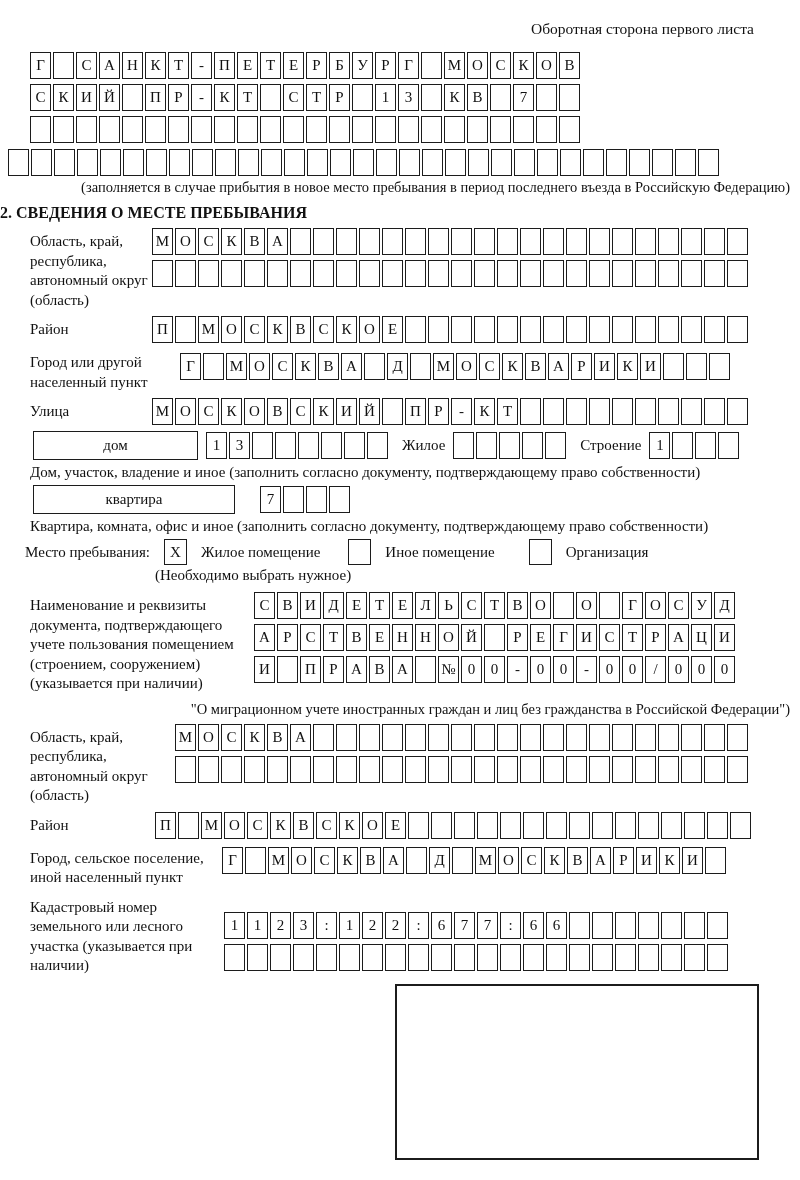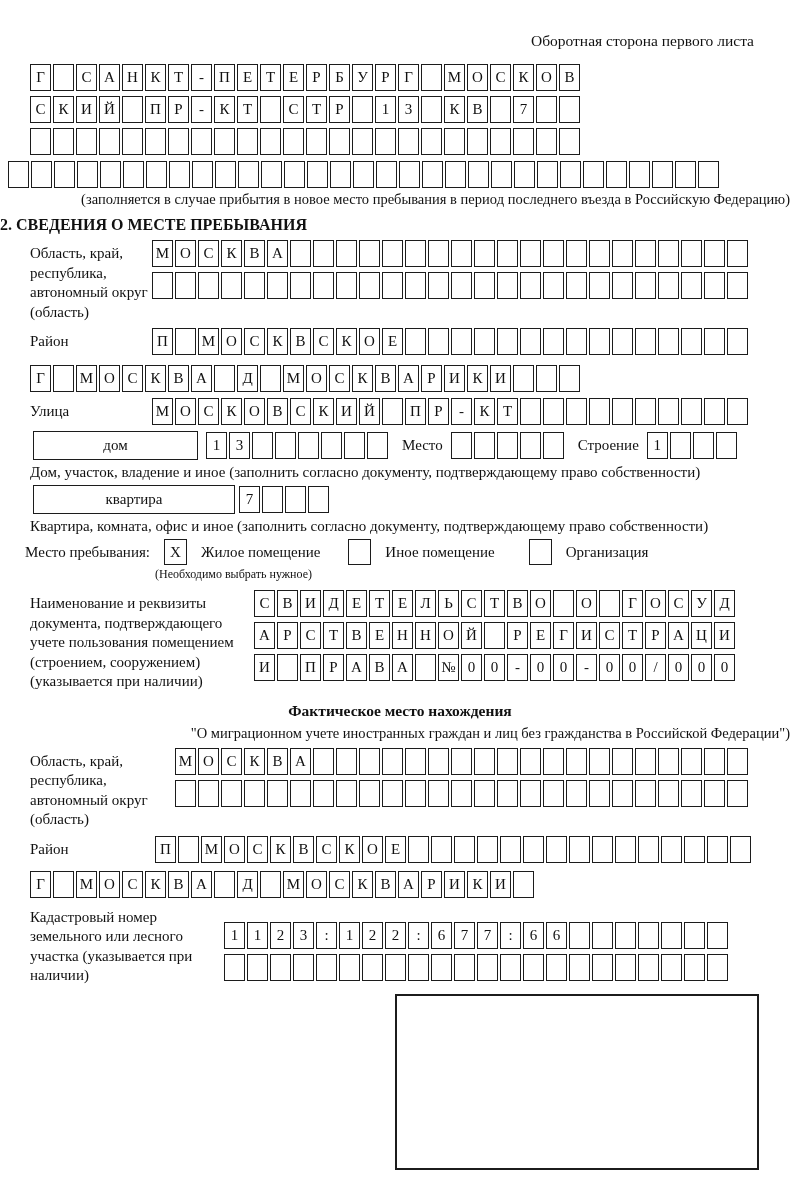--- a/index.html
+++ b/index.html
@@ -3,21 +3,21 @@
 <meta charset="utf-8">
 <style>
   html,body{margin:0;padding:0;background:#fff;}
   .page{
     position:relative;
     width:800px;height:1180px;overflow:hidden;
     background:#fff;color:#111;
     font-family:"Liberation Serif","DejaVu Serif",serif;
   }
   .header-note{
-    padding:32px 46px 0 0;
+    padding:20px 46px 0 0;
     text-align:right;font-size:15.5px;
   }
   
   .frow{display:flex;align-items:flex-start;margin:0 0 6px 30px;}
   .flabel{flex:0 0 auto;font-size:15px;line-height:19.5px;padding-top:4px;}
   .w148{width:148px;} .w122{width:122px;} .w150{width:150px;}
   .w224{width:224px;} .w145{width:145px;} .w125{width:125px;}
   .w192{width:192px;} .w194{width:194px;}
   .fboxes{display:flex;flex-direction:column;gap:5px;}
   .boxrow{display:flex;gap:2px;}
@@ -31,31 +31,31 @@
   .note{font-size:14.5px;text-align:right;margin:2px 10px 6px 10px;line-height:18px;}
   .sec-title{font-size:16px;font-weight:bold;text-align:left;margin:8px 0 6px 0;}
   .sub-title{font-size:15.5px;font-weight:bold;text-align:center;margin:10px 0 4px 0;}
   
   .hrow{display:flex;align-items:center;margin:2px 0 4px 33px;font-size:15px;}
   .named-box{
     border:1.8px solid #1c1c1c;height:27px;display:flex;
     align-items:center;justify-content:center;flex:0 0 auto;background:#fff;
   }
   .nb-dom{width:163px;margin-right:8px;}
-  .nb-kv{width:200px;margin-right:4px;font-family:Liberation Serif, serif;}
+  .nb-kv{width:200px;margin-right:25px;font-family:Liberation Serif, serif;}
   .hlbl{margin:0 8px 0 14px;}
   .small-note{font-size:15px;margin:0 0 4px 30px;line-height:17px;}
   
   .cbrow{display:flex;align-items:center;margin:4px 0 2px 25px;font-size:15px;}
   .chk{
     width:21px;height:24px;border:1.8px solid #1c1c1c;flex:0 0 auto;
     display:flex;align-items:center;justify-content:center;
     font-size:15px;margin:0 14px 0 14px;background:#fff;
   }
-  .choose-note{font-size:12px;margin:0 0 8px 155px;}
+  .choose-note{font-size:15px;margin:0 0 8px 155px;}
   
   .stamp-box{
     width:360px;height:172px;border:2px solid #1c1c1c;
     margin:8px 0 6px 395px;background:#fff;
   }
 </style>
 </head>
 <body>
 
 <div class="page">
@@ -269,20 +269,21 @@
         <span class="cbox"></span>
         <span class="cbox"></span>
         <span class="cbox"></span>
         <span class="cbox"></span>
         <span class="cbox"></span>
         <span class="cbox"></span>
       </div>
   </div>
 
   <div class="frow">
+    <div class="flabel w150">Город или другой населенный пункт</div>
     <div class="boxrow" style="margin-top:4px;">
         <span class="cbox">Г</span>
         <span class="cbox"></span>
         <span class="cbox">М</span>
         <span class="cbox">О</span>
         <span class="cbox">С</span>
         <span class="cbox">К</span>
         <span class="cbox">В</span>
         <span class="cbox">А</span>
         <span class="cbox"></span>
@@ -343,21 +344,21 @@
     <div class="boxrow">
         <span class="cbox">1</span>
         <span class="cbox">3</span>
         <span class="cbox"></span>
         <span class="cbox"></span>
         <span class="cbox"></span>
         <span class="cbox"></span>
         <span class="cbox"></span>
         <span class="cbox"></span>
       </div>
-    <span class="hlbl">Место</span>
+    <span class="hlbl">Жилое</span>
     <div class="boxrow">
         <span class="cbox"></span>
         <span class="cbox"></span>
         <span class="cbox"></span>
         <span class="cbox"></span>
         <span class="cbox"></span>
       </div>
     <span class="hlbl">Строение</span>
     <div class="boxrow">
         <span class="cbox">1</span>
@@ -460,21 +461,20 @@
           <span class="cbox">0</span>
           <span class="cbox">0</span>
           <span class="cbox">/</span>
           <span class="cbox">0</span>
           <span class="cbox">0</span>
           <span class="cbox">0</span>
         </div>
     </div>
   </div>
 
-  <div class="sub-title">Фактическое место нахождения</div>
   <div class="note">"О миграционном учете иностранных граждан и лиц без гражданства в Российской Федерации")</div>
 
   <div class="frow">
     <div class="flabel w145">Область, край, республика, автономный округ (область)</div>
     <div class="fboxes">
       <div class="boxrow">
           <span class="cbox">М</span>
           <span class="cbox">О</span>
           <span class="cbox">С</span>
           <span class="cbox">К</span>
@@ -556,20 +556,21 @@
         <span class="cbox"></span>
         <span class="cbox"></span>
         <span class="cbox"></span>
         <span class="cbox"></span>
         <span class="cbox"></span>
         <span class="cbox"></span>
       </div>
   </div>
 
   <div class="frow">
+    <div class="flabel w192">Город, сельское поселение, иной населенный пункт</div>
     <div class="boxrow" style="margin-top:2px;">
         <span class="cbox">Г</span>
         <span class="cbox"></span>
         <span class="cbox">М</span>
         <span class="cbox">О</span>
         <span class="cbox">С</span>
         <span class="cbox">К</span>
         <span class="cbox">В</span>
         <span class="cbox">А</span>
         <span class="cbox"></span>

